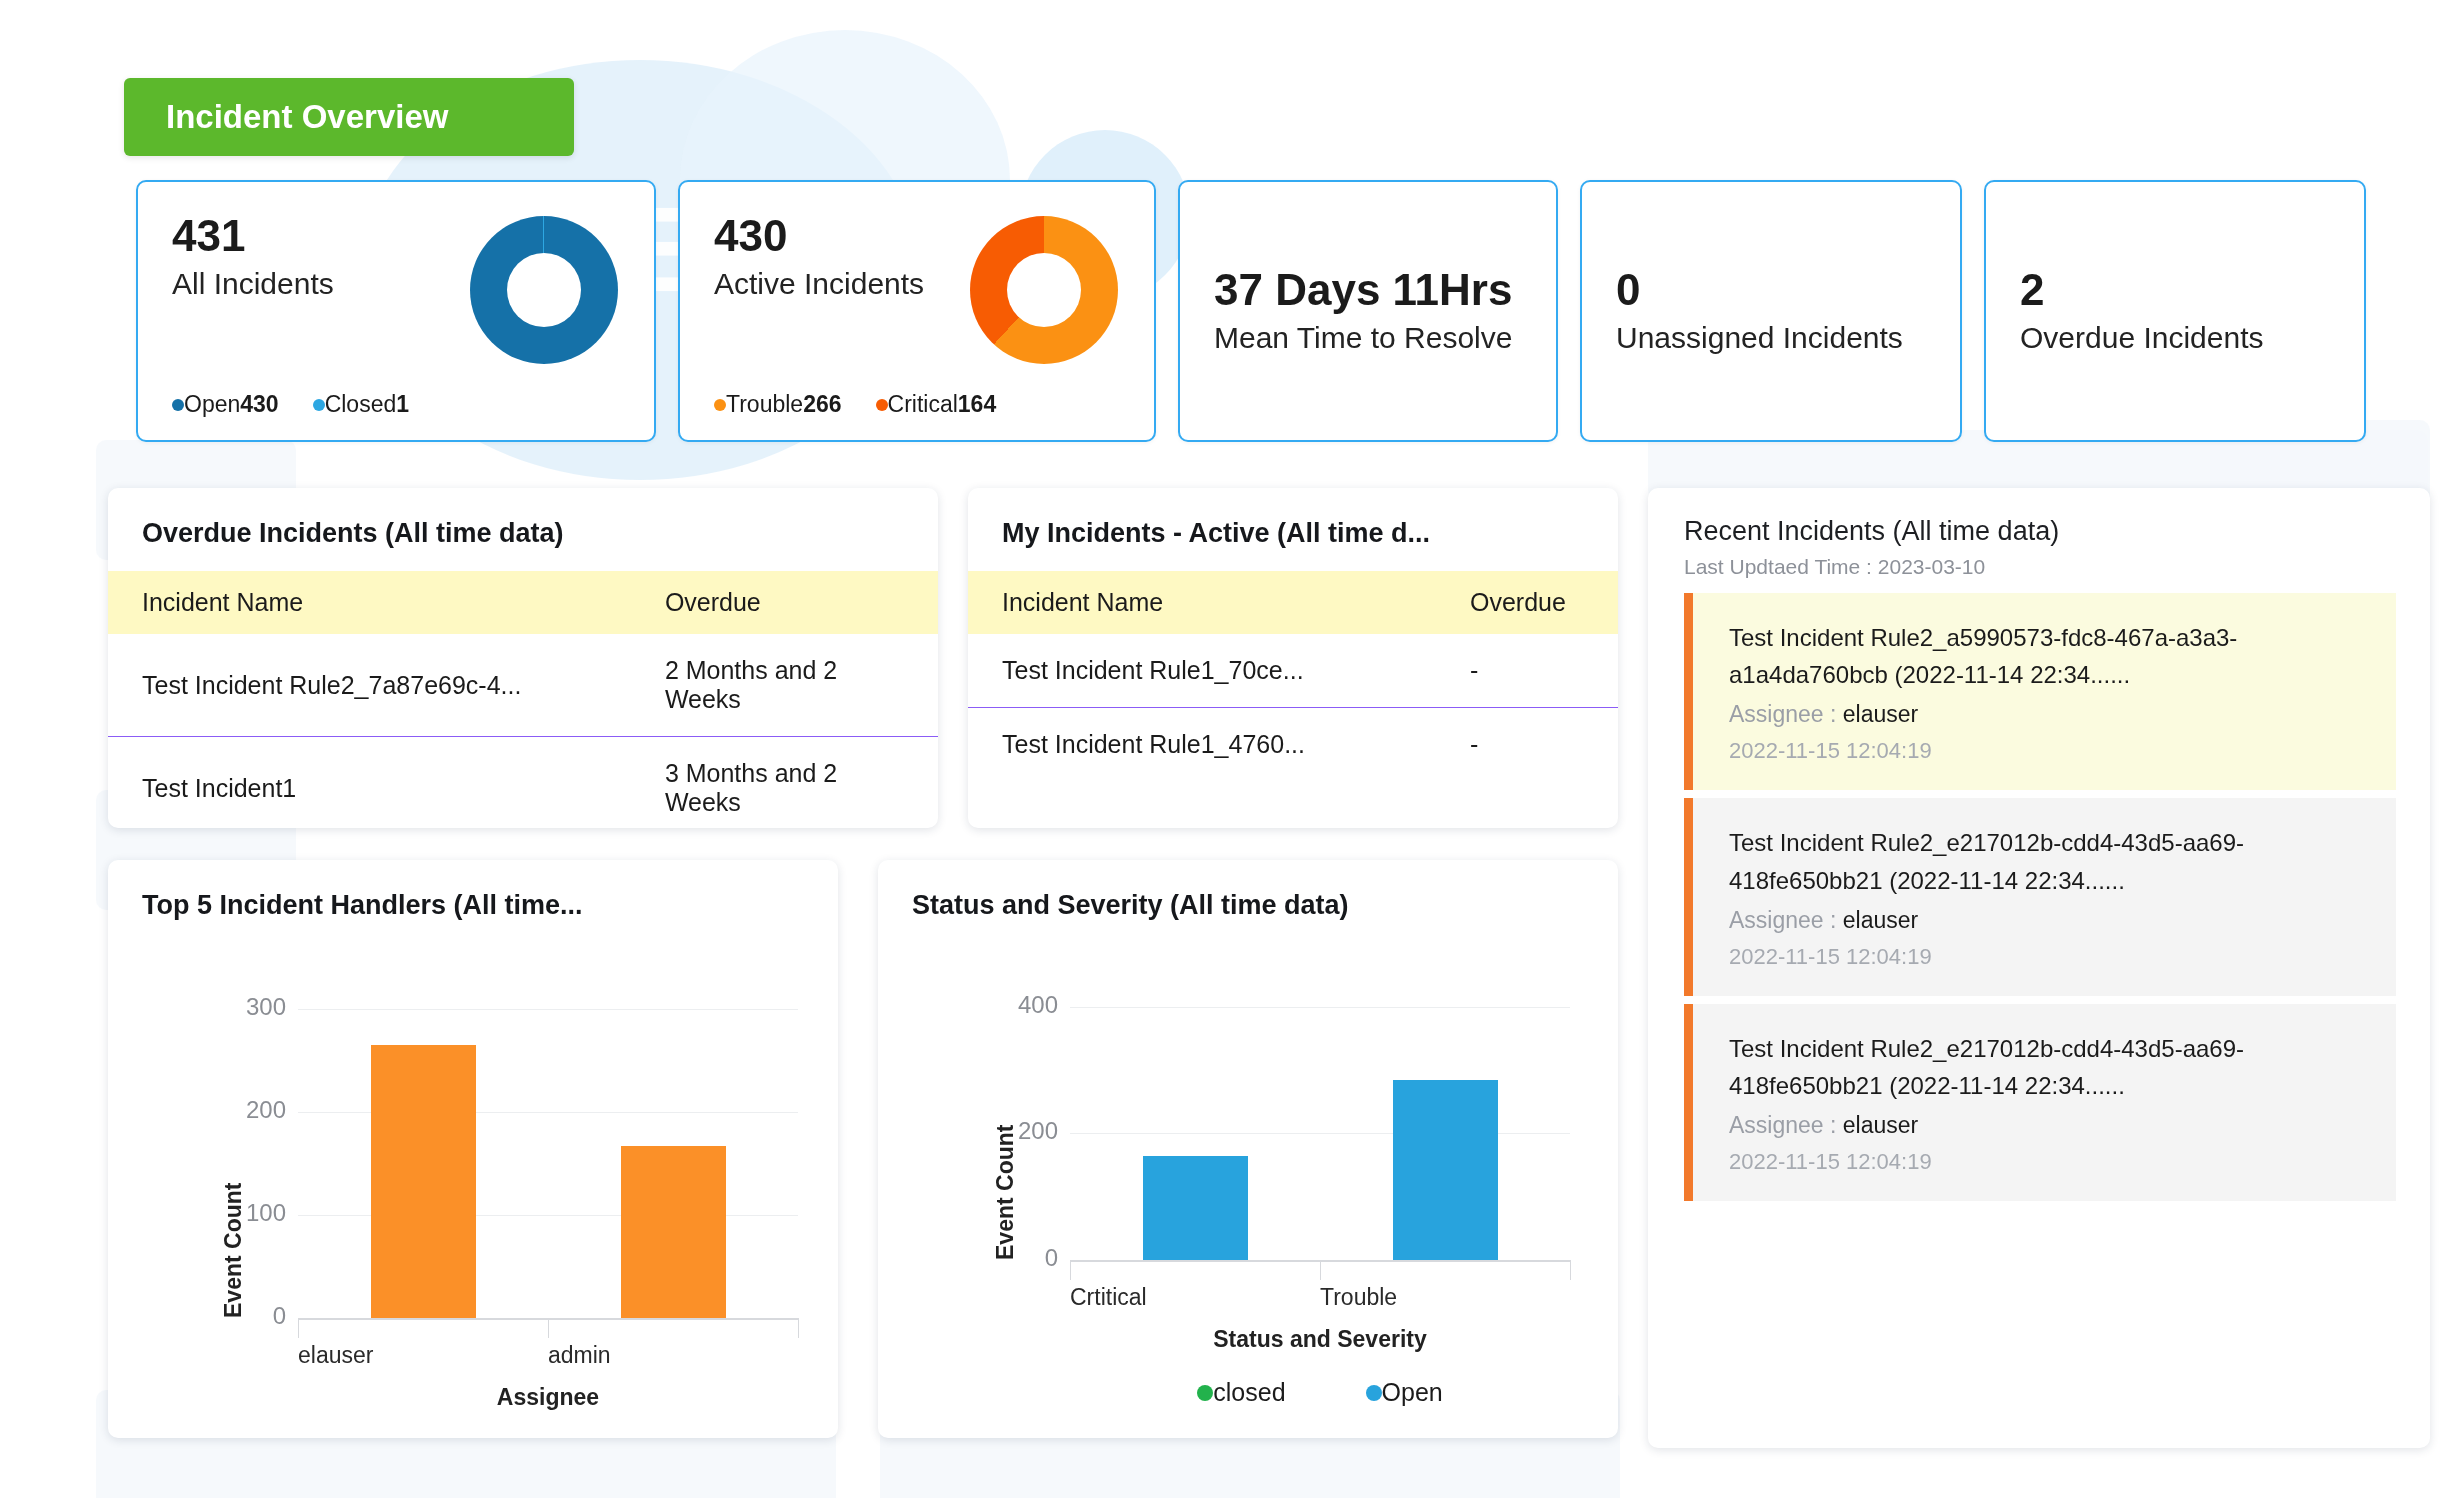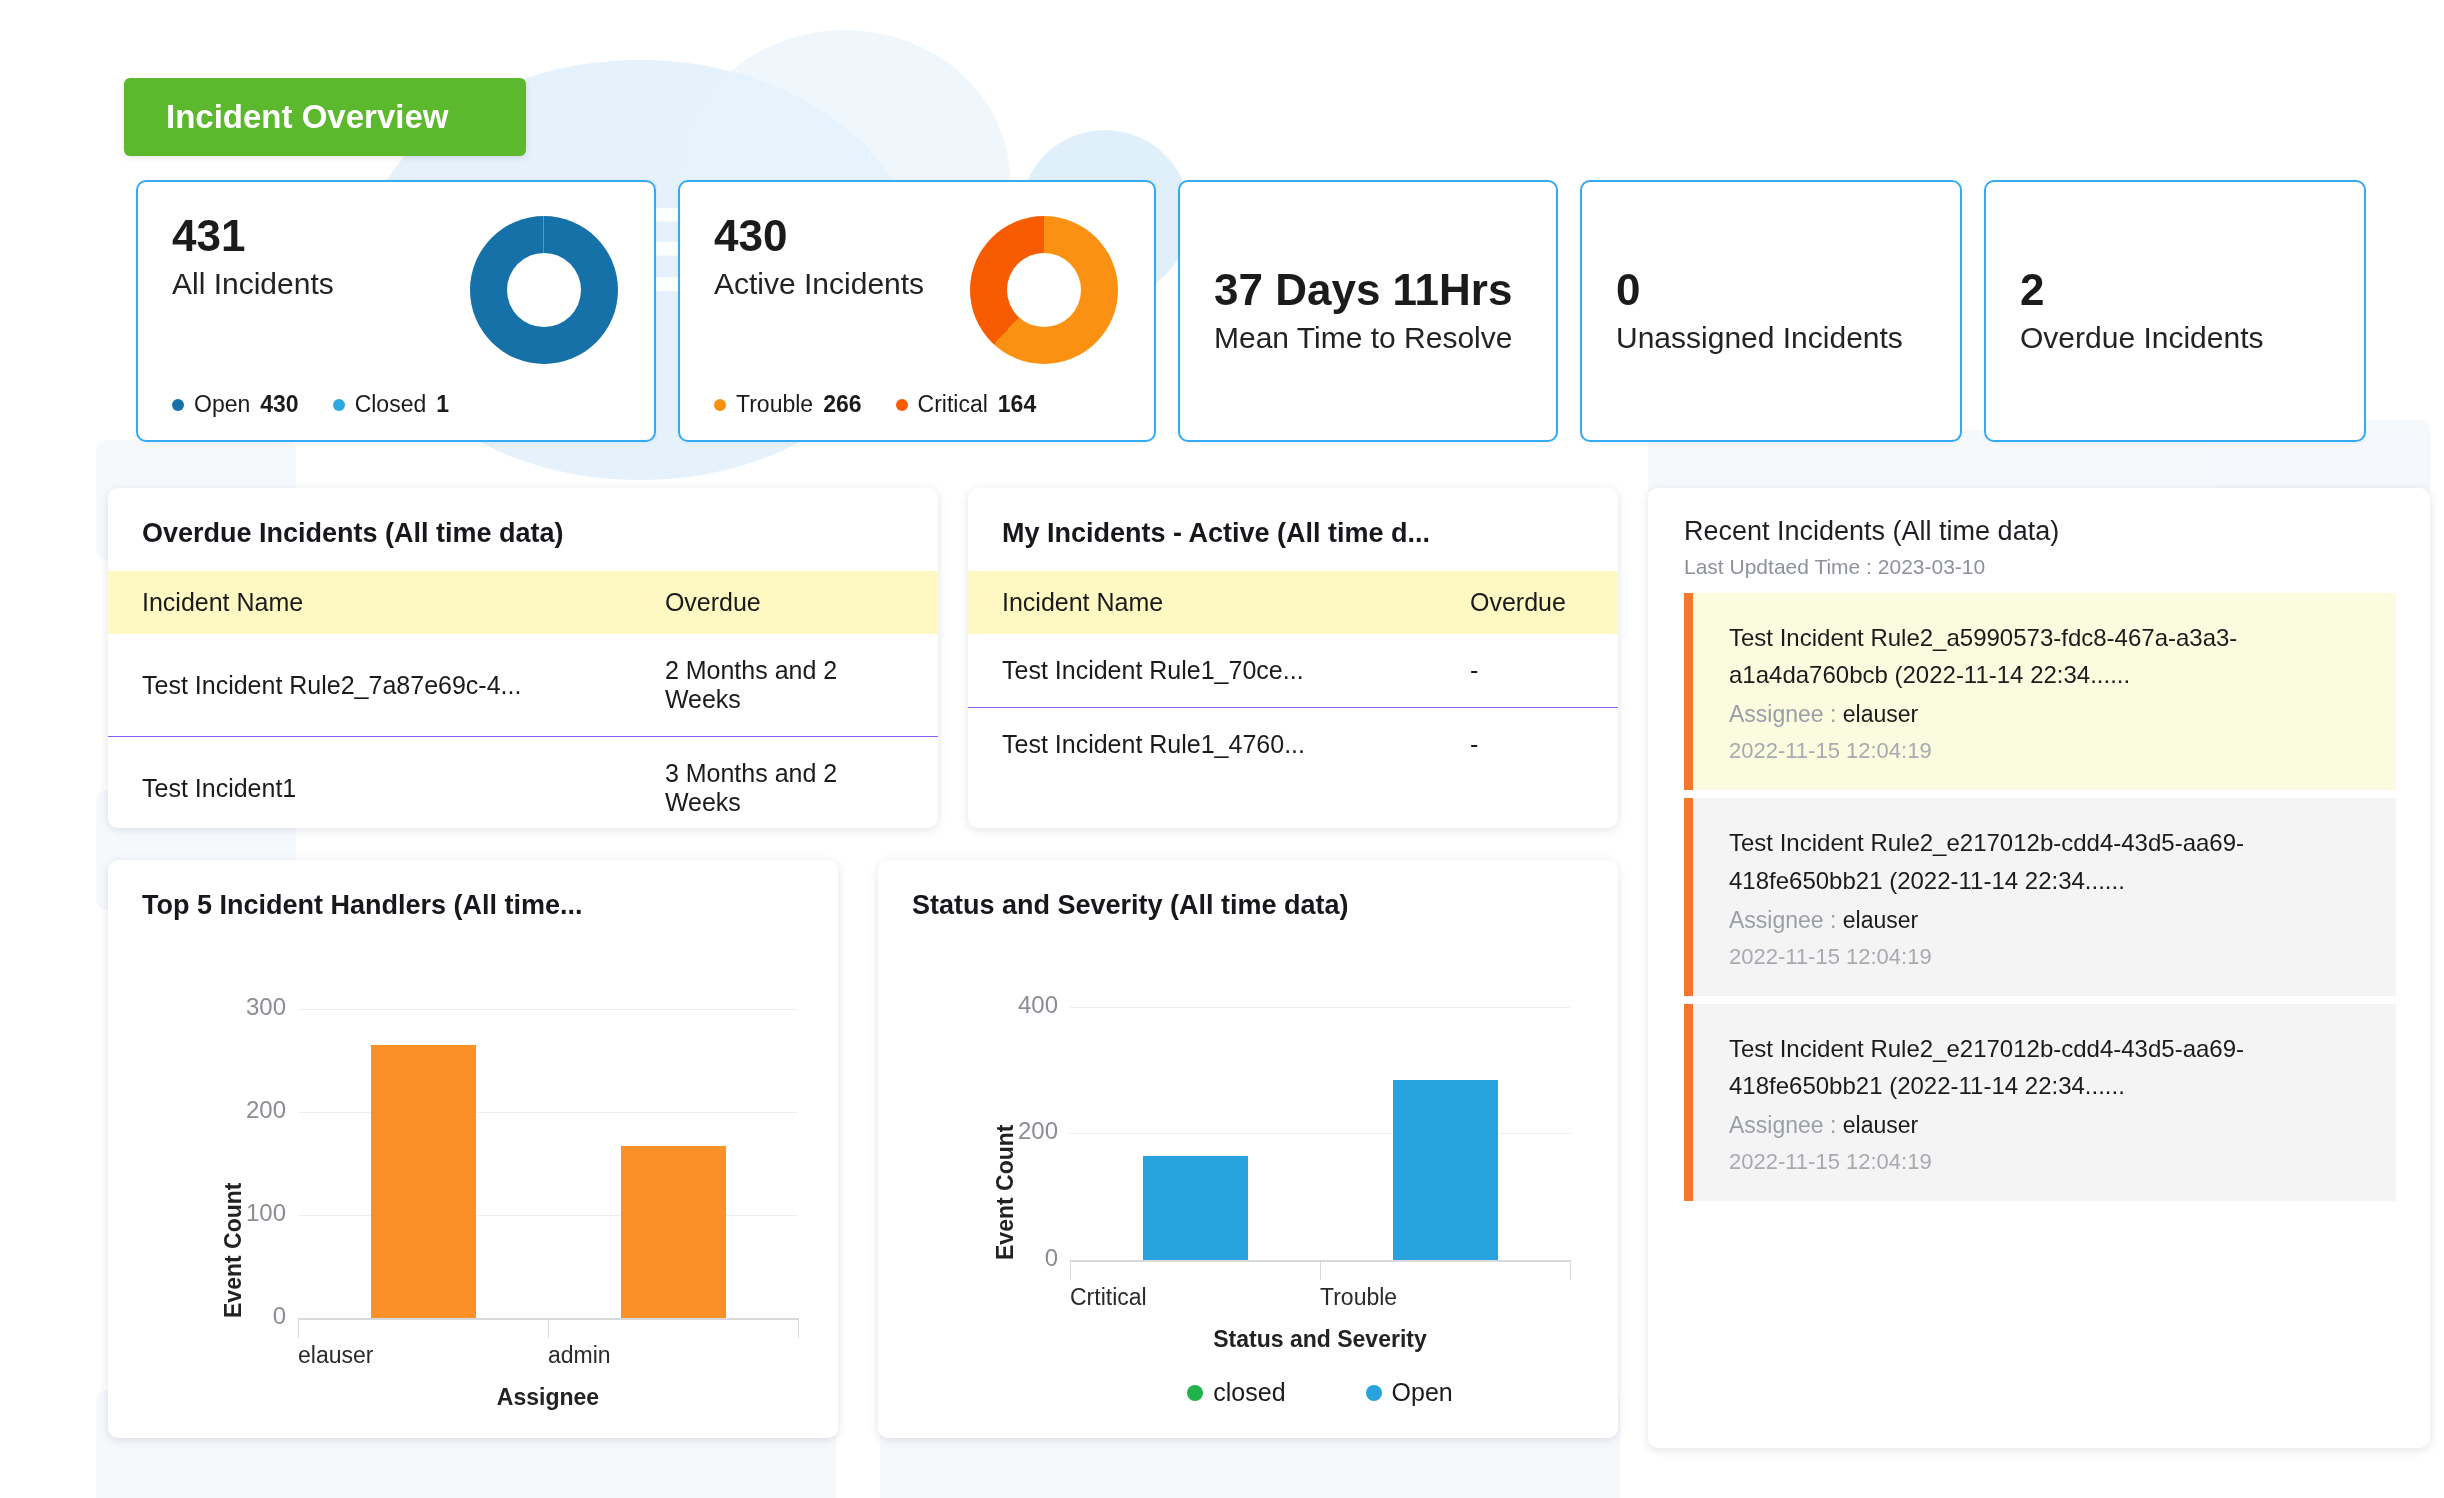--- a/index.html
+++ b/index.html
@@ -28,21 +28,21 @@
   .plate-1 { left: 96px; top: 440px; width: 200px; height: 120px; }
   .plate-2 { left: 96px; top: 790px; width: 200px; height: 120px; }
   .plate-3 { left: 96px; top: 1390px; width: 740px; height: 120px; }
   .plate-4 { left: 880px; top: 1390px; width: 740px; height: 120px; }
   .plate-5 { left: 1648px; top: 430px; width: 780px; height: 70px; }
   .plate-6 { left: 2210px; top: 420px; width: 220px; height: 100px; }
 
   
   .title-chip {
     position: absolute; left: 124px; top: 78px;
-    width: 402px; height: 78px;
+    width: 450px; height: 78px;
     background: #5cb82c; border-radius: 6px;
     display: flex; align-items: center; padding-left: 42px;
     color: #ffffff; font-size: 33px; font-weight: 700;
     box-shadow: 0 2px 6px rgba(0,0,0,.10);
   }
 
   
   .kpi-row { position: absolute; left: 136px; top: 180px; display: flex; gap: 22px; }
   .kpi-card {
     background: #ffffff; border: 2px solid #34aaf2; border-radius: 10px;
@@ -56,21 +56,21 @@
   .kpi-w5 { width: 382px; }
 
   .kpi-value { font-size: 44px; font-weight: 700; color: #1b1b1b; line-height: 1.1; }
   .kpi-label { font-size: 30px; color: #232323; margin-top: 6px; line-height: 1.2; }
   .kpi-center { position: absolute; left: 34px; top: 50%; transform: translateY(-50%); }
 
   .kpi-legend {
     position: absolute; left: 34px; bottom: 22px;
     display: flex; gap: 34px; align-items: center;
   }
-  .lg-item { display: flex; align-items: center; gap: 10px; font-size: 23px; color: #1b1b1b; text-align: right; }
+  .lg-item { display: flex; align-items: center; font-size: 23px; color: #1b1b1b; text-align: right; }
   .lg-item b { font-weight: 700; }
   .dot { width: 12px; height: 12px; border-radius: 50%; display: inline-block; }
 
   .donut { position: absolute; right: 36px; top: 34px; width: 148px; height: 148px; border-radius: 50%; }
   .donut::after {
     content: ""; position: absolute; left: 50%; top: 50%;
     width: 74px; height: 74px; margin: -37px 0 0 -37px;
     background: #fff; border-radius: 50%;
   }
 

